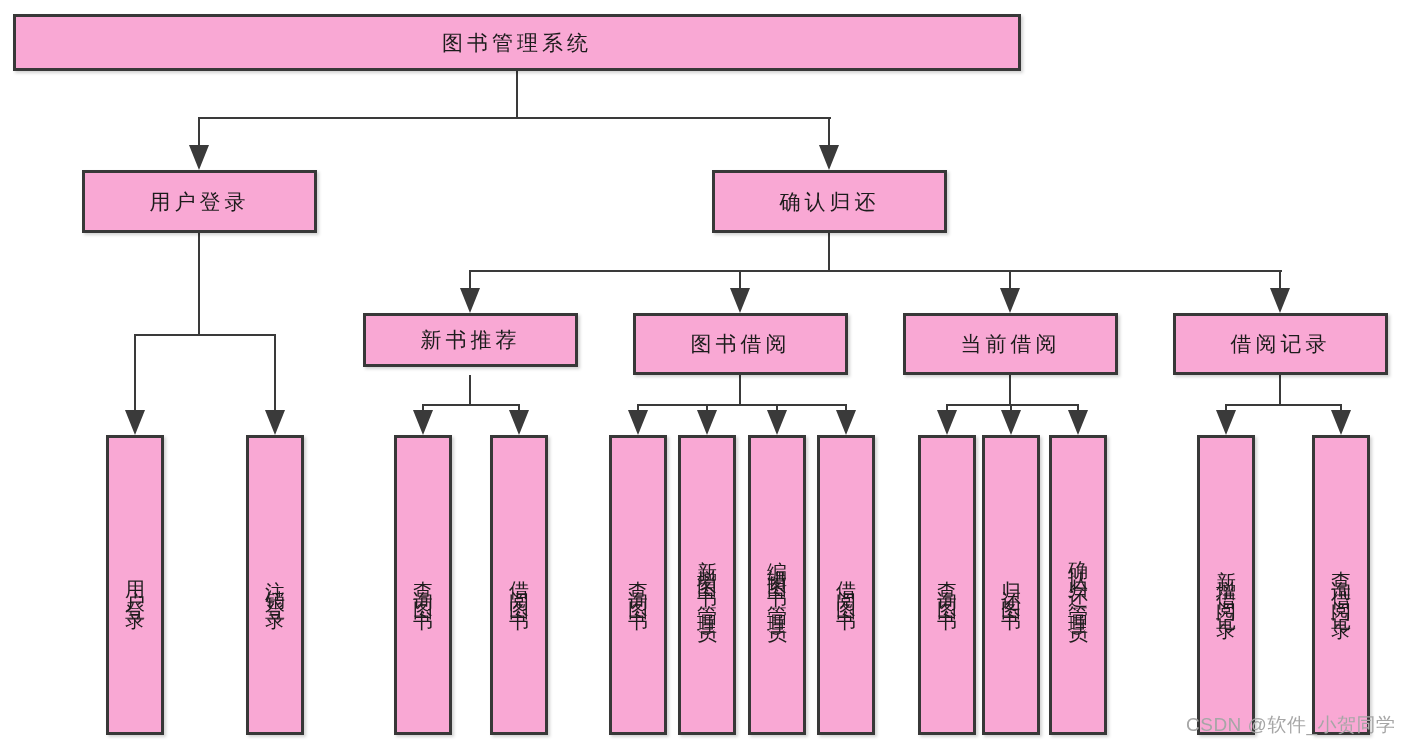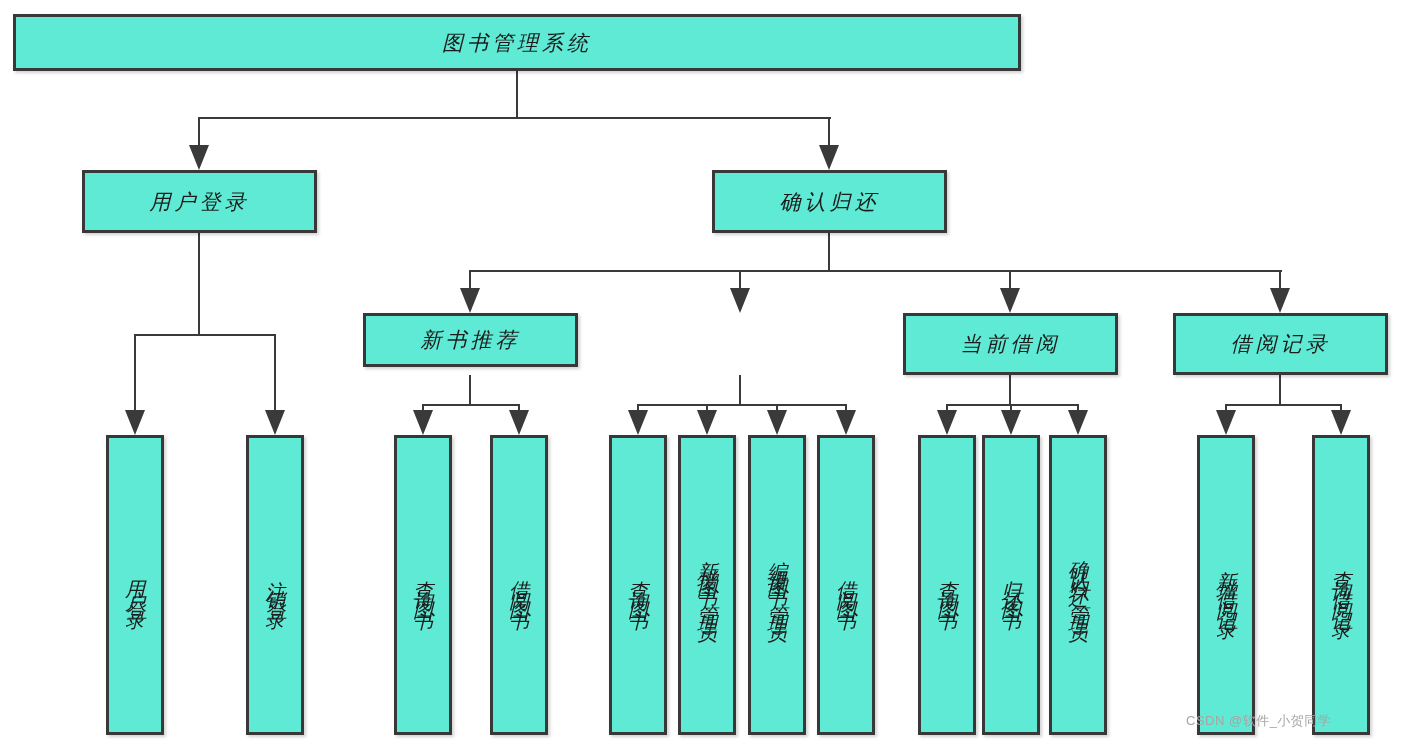--- a/index.html
+++ b/index.html
@@ -11,27 +11,26 @@
   .canvas {
     position: relative;
     width: 1405px;
     height: 747px;
     background: #ffffff;
     overflow: hidden;
   }
   
   .box {
     position: absolute;
-    background: #5eead4;
+    background: #f9a8d4;
     border: 3px solid #383838;
     display: flex;
     align-items: center;
     justify-content: center;
     box-shadow: 2px 2px 3px rgba(0,0,0,0.18);
-    font-style: italic;
   }
   .hbox span {
     font-size: 21px;
     letter-spacing: 4px;
     color: #1c1c1c;
     white-space: nowrap;
   }
   .vbox span {
     writing-mode: vertical-rl;
     text-orientation: mixed;
@@ -53,21 +52,21 @@
     height: 0;
     border-left: 10px solid transparent;
     border-right: 10px solid transparent;
     border-top: 25px solid #3a3a3a;
   }
   
   .watermark {
     position: absolute;
     left: 1186px;
     top: 712px;
-    font-size: 13px;
+    font-size: 19px;
     letter-spacing: 0.5px;
     color: #a6a6a6;
     white-space: nowrap;
     z-index: 10;
   }
 </style>
 </head>
 <body>
 
 <div class="canvas">
@@ -138,20 +137,23 @@
   <div class="box hbox" style="left:82px;top:170px;width:235px;height:63px;">
     <span>用户登录</span>
   </div>
   <div class="box hbox" style="left:712px;top:170px;width:235px;height:63px;">
     <span>确认归还</span>
   </div>
 
   <div class="box hbox" style="left:363px;top:313px;width:215px;height:54px;">
     <span>新书推荐</span>
   </div>
+  <div class="box hbox" style="left:633px;top:313px;width:215px;height:62px;">
+    <span>图书借阅</span>
+  </div>
   <div class="box hbox" style="left:903px;top:313px;width:215px;height:62px;">
     <span>当前借阅</span>
   </div>
   <div class="box hbox" style="left:1173px;top:313px;width:215px;height:62px;">
     <span>借阅记录</span>
   </div>
 
   <div class="box vbox" style="left:106px;top:435px;width:58px;height:300px;">
     <span>用户登录</span>
   </div>

